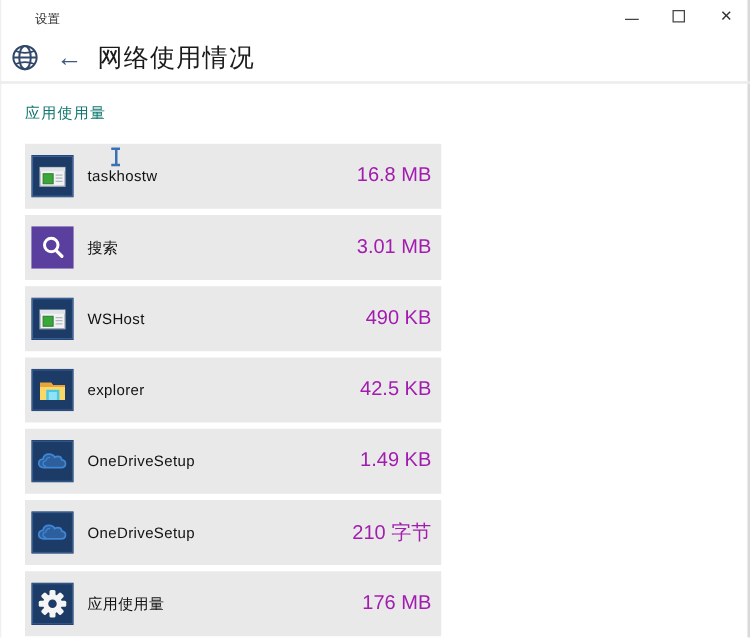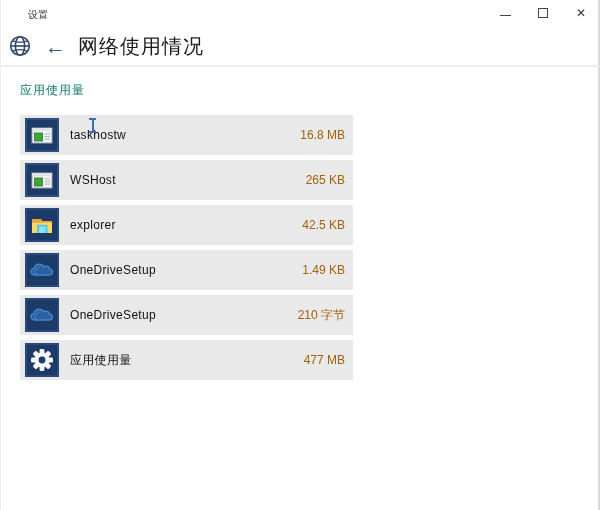--- a/index.html
+++ b/index.html
@@ -26,25 +26,25 @@
   .header { display:flex; align-items:center; height:32px; padding-left:8px; }
   .globe { width:24px; height:24px; flex:0 0 auto; }
   .back-btn { background:none; border:none; font-size:21px; color:#3d5a80; padding:0;
               margin-left:13px; line-height:1; cursor:default; font-family:inherit; }
   .page-title { font-size:20px; font-weight:400; color:#1a1a1a; margin-left:12px; letter-spacing:1px; }
   .header-divider { height:2px; background:#ececec; margin-top:3px; }
 
   
   .section-title { font-size:12px; font-weight:400; color:#0f766e; margin:15px 0 0 20px; letter-spacing:1px; }
   .app-list { margin:16px 0 0 20px; width:333px; }
-  .row { height:40px; margin-bottom:5px; background:#e9e9e9; display:flex; align-items:center;
+  .row { height:52px; margin-bottom:5px; background:#e9e9e9; display:flex; align-items:center;
          padding:0 8px 0 5px; }
   .tile { width:34px; height:34px; flex:0 0 auto; display:block; }
   .app-name { font-size:12px; color:#111; margin-left:11px; letter-spacing:.3px; }
-  .app-usage { font-size:12px; color:#a16207; margin-left:auto; }
+  .app-usage { font-size:16px; color:#a21caf; margin-left:auto; }
 
   
   .ibeam { position:absolute; left:88px; top:118px; width:9px; height:15px; pointer-events:none; }
   .ibeam .stem { position:absolute; left:3.5px; top:1px; width:2px; height:13px; background:#3a70b4; }
   .ibeam .serif-t, .ibeam .serif-b { position:absolute; left:1px; width:7px; height:2px; background:#3a70b4; }
   .ibeam .serif-t { top:0; } .ibeam .serif-b { bottom:0; }
 </style>
 </head>
 <body>
 
@@ -89,35 +89,44 @@
     <rect x="7" y="10" width="20" height="3" fill="#dfe3e8"></rect>
     <rect x="9.5" y="15" width="8" height="8" fill="#3aa73a" stroke="#2a7c2a" stroke-width="0.8"></rect>
     <line x1="19.5" y1="16" x2="25" y2="16" stroke="#b0b8c2" stroke-width="1"></line>
     <line x1="19.5" y1="18.5" x2="25" y2="18.5" stroke="#b0b8c2" stroke-width="1"></line>
     <line x1="19.5" y1="21" x2="25" y2="21" stroke="#b0b8c2" stroke-width="1"></line>
   </svg></span>
     <span class="app-name">taskhostw</span>
     <span class="app-usage">16.8 MB</span>
   </div>
 
+  <div class="row">
+    <span class="tile app-icon"><svg width="34" height="34" viewBox="0 0 34 34">
+    <rect width="34" height="34" fill="#5b3f9e"></rect>
+    <circle cx="16" cy="15" r="5.4" fill="none" stroke="#ffffff" stroke-width="2.4"></circle>
+    <line x1="20" y1="19.5" x2="24.5" y2="24" stroke="#ffffff" stroke-width="2.6" stroke-linecap="round"></line>
+  </svg></span>
+    <span class="app-name">搜索</span>
+    <span class="app-usage">3.01 MB</span>
+  </div>
 
 
   <div class="row">
     <span class="tile app-icon"><svg width="34" height="34" viewBox="0 0 34 34">
     <rect width="34" height="34" fill="#1c3b66"></rect>
     <rect x="1" y="1" width="32" height="32" fill="none" stroke="#3c639c" stroke-width="1"></rect>
     <rect x="7" y="10" width="20" height="15" fill="#f2f2f2" stroke="#9aa6b5" stroke-width="1"></rect>
     <rect x="7" y="10" width="20" height="3" fill="#dfe3e8"></rect>
     <rect x="9.5" y="15" width="8" height="8" fill="#3aa73a" stroke="#2a7c2a" stroke-width="0.8"></rect>
     <line x1="19.5" y1="16" x2="25" y2="16" stroke="#b0b8c2" stroke-width="1"></line>
     <line x1="19.5" y1="18.5" x2="25" y2="18.5" stroke="#b0b8c2" stroke-width="1"></line>
     <line x1="19.5" y1="21" x2="25" y2="21" stroke="#b0b8c2" stroke-width="1"></line>
   </svg></span>
     <span class="app-name">WSHost</span>
-    <span class="app-usage">265 KB</span>
+    <span class="app-usage">490 KB</span>
   </div>
 
   <div class="row">
     <span class="tile app-icon"><svg width="34" height="34" viewBox="0 0 34 34">
     <rect width="34" height="34" fill="#1c3b66"></rect>
     <rect x="1" y="1" width="32" height="32" fill="none" stroke="#34598c" stroke-width="1"></rect>
     <path d="M7 11 h9 l1.6 2 h9.4 v12 h-20 z" fill="#e8a33d"></path>
     <rect x="7" y="14.6" width="20" height="10.4" fill="#fbd766"></rect>
     <rect x="12" y="16.8" width="10.5" height="8.2" fill="#49c8e8"></rect>
     <rect x="14" y="18.6" width="6.5" height="6.4" fill="#8fe3f5"></rect>
@@ -156,21 +165,21 @@
     <g fill="#f5f5f5">
       <rect x="14.6" y="6" width="4.8" height="22" rx="1.2"></rect>
       <rect x="14.6" y="6" width="4.8" height="22" rx="1.2" transform="rotate(45 17 17)"></rect>
       <rect x="14.6" y="6" width="4.8" height="22" rx="1.2" transform="rotate(90 17 17)"></rect>
       <rect x="14.6" y="6" width="4.8" height="22" rx="1.2" transform="rotate(135 17 17)"></rect>
       <circle cx="17" cy="17" r="7.6"></circle>
     </g>
     <circle cx="17" cy="17" r="3.4" fill="#1c3b66"></circle>
   </svg></span>
     <span class="app-name">应用使用量</span>
-    <span class="app-usage">477 MB</span>
+    <span class="app-usage">176 MB</span>
   </div>
 </div>
 
 <div class="ibeam">
   <div class="serif-t"></div>
     <div class="stem"></div>
     <div class="serif-b"></div>
 </div>
 
 </body></html>

